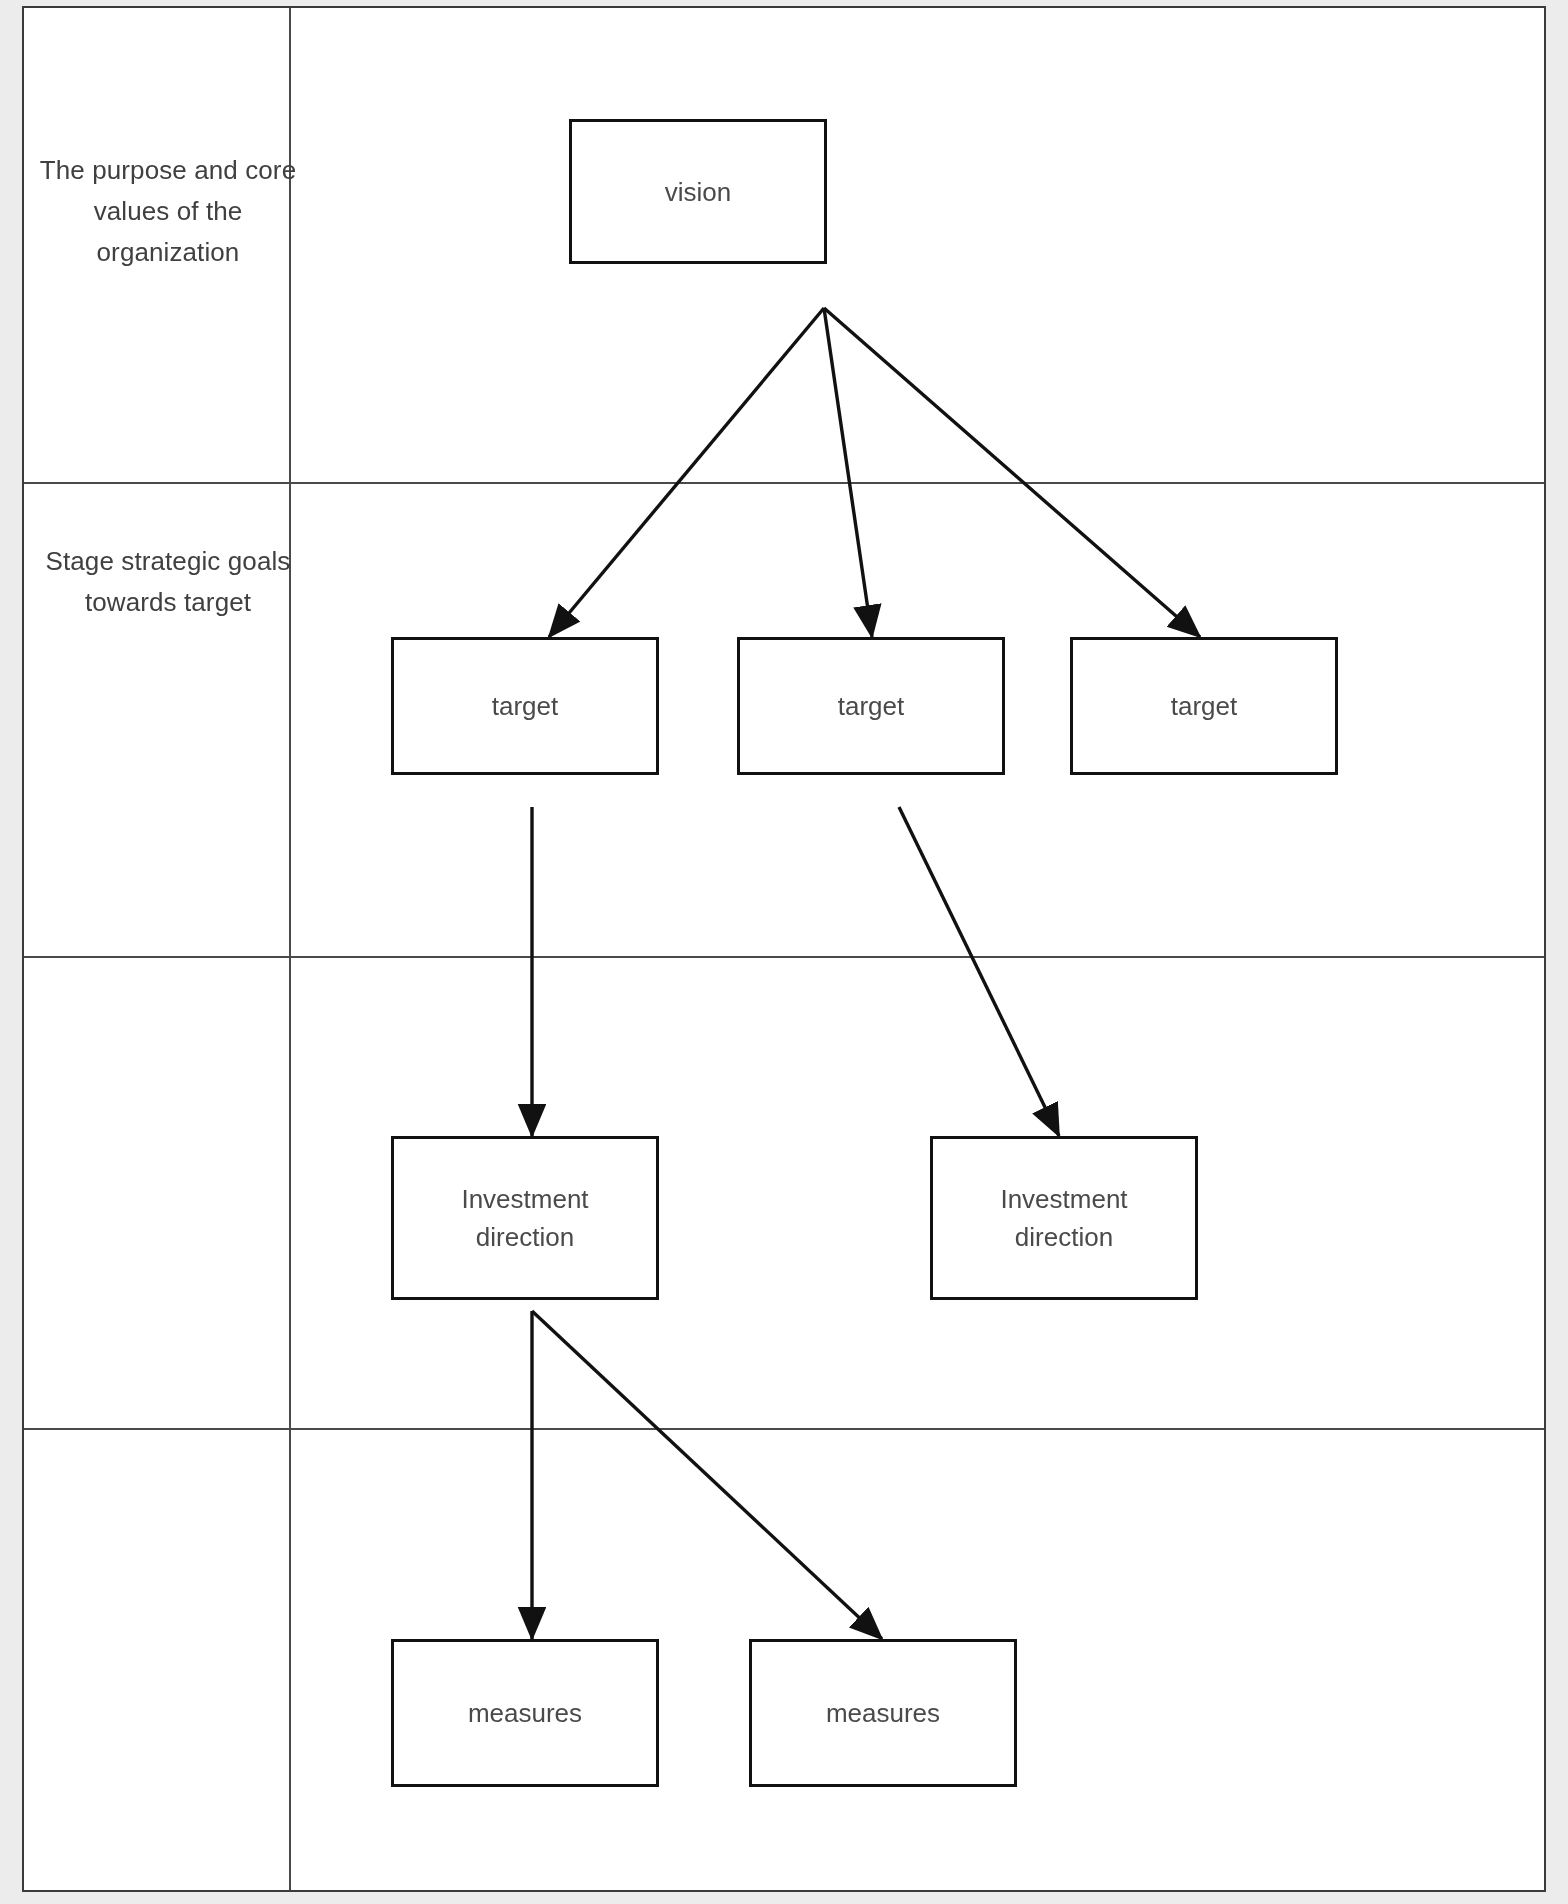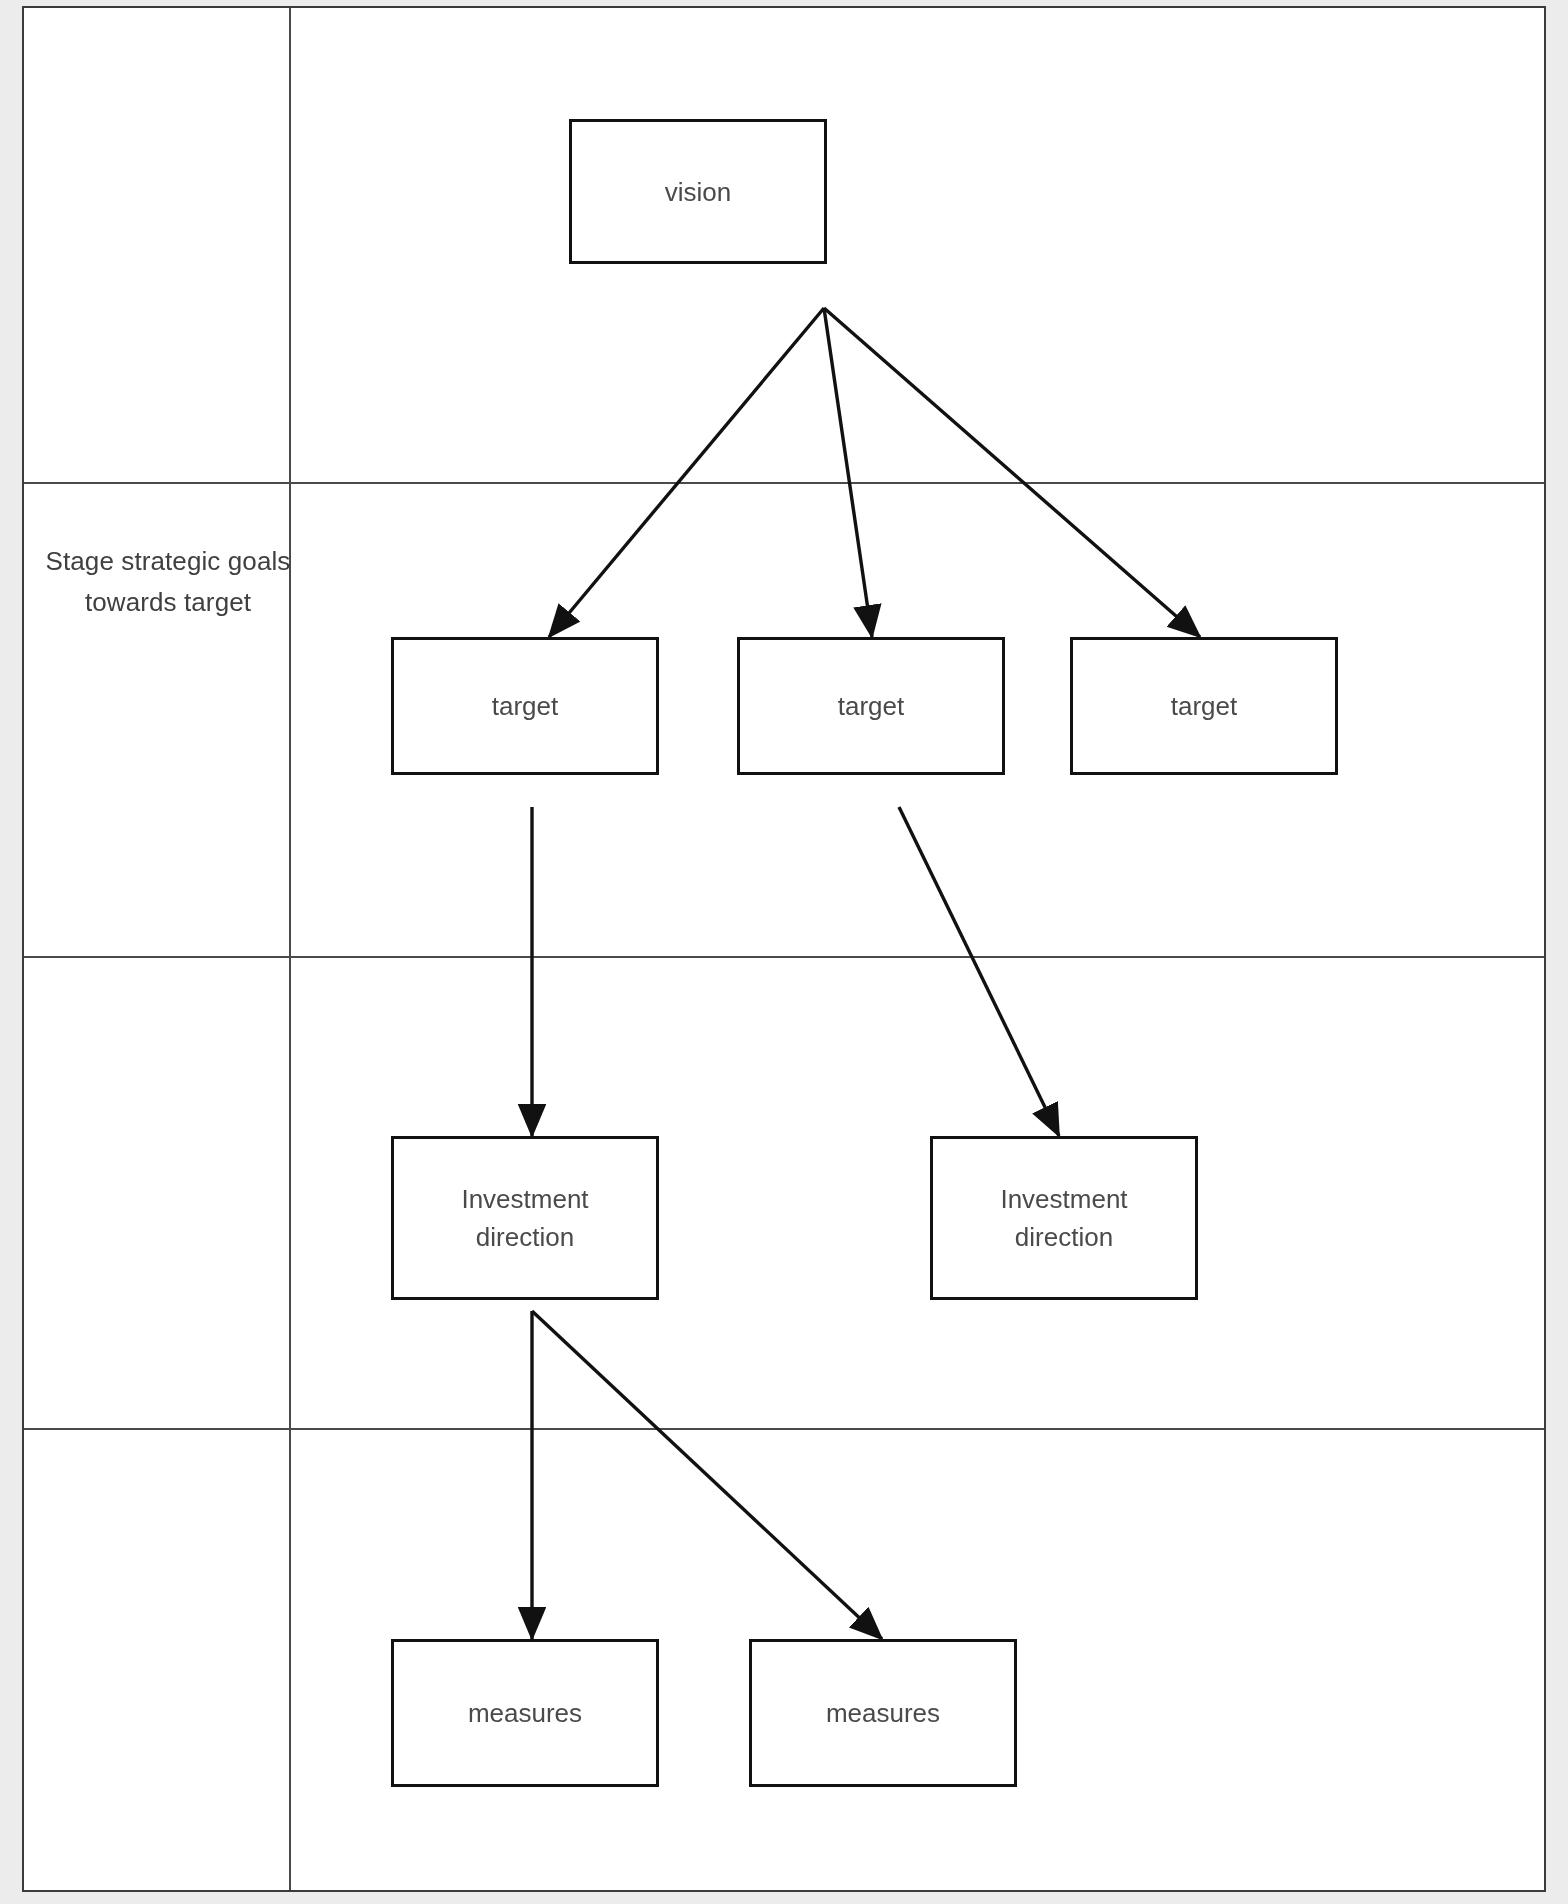--- a/index.html
+++ b/index.html
@@ -84,20 +84,21 @@
 </head>
 <body>
 
 <div id="diagram-root">
 
   <div class="col-divider" style="left:265px;"></div>
   <div class="row-divider" style="top:474px;"></div>
   <div class="row-divider" style="top:948px;"></div>
   <div class="row-divider" style="top:1420px;"></div>
 
+  <div class="row-label" style="top:142px;">The purpose and core values of the organization</div>
   <div class="row-label" style="top:533px;">Stage strategic goals towards target</div>
 
   <svg id="edges" viewBox="0 0 1524 1886">
     <defs>
       <marker id="arrow" markerWidth="11" markerHeight="11" refX="9.4" refY="4.2" orient="auto" markerUnits="strokeWidth">
         <path d="M0,0 L10,4.2 L0,8.4 z" fill="#111111"></path>
       </marker>
     </defs>
     <g stroke="#111111" fill="none" stroke-width="3.4" marker-end="url(#arrow)">
 

